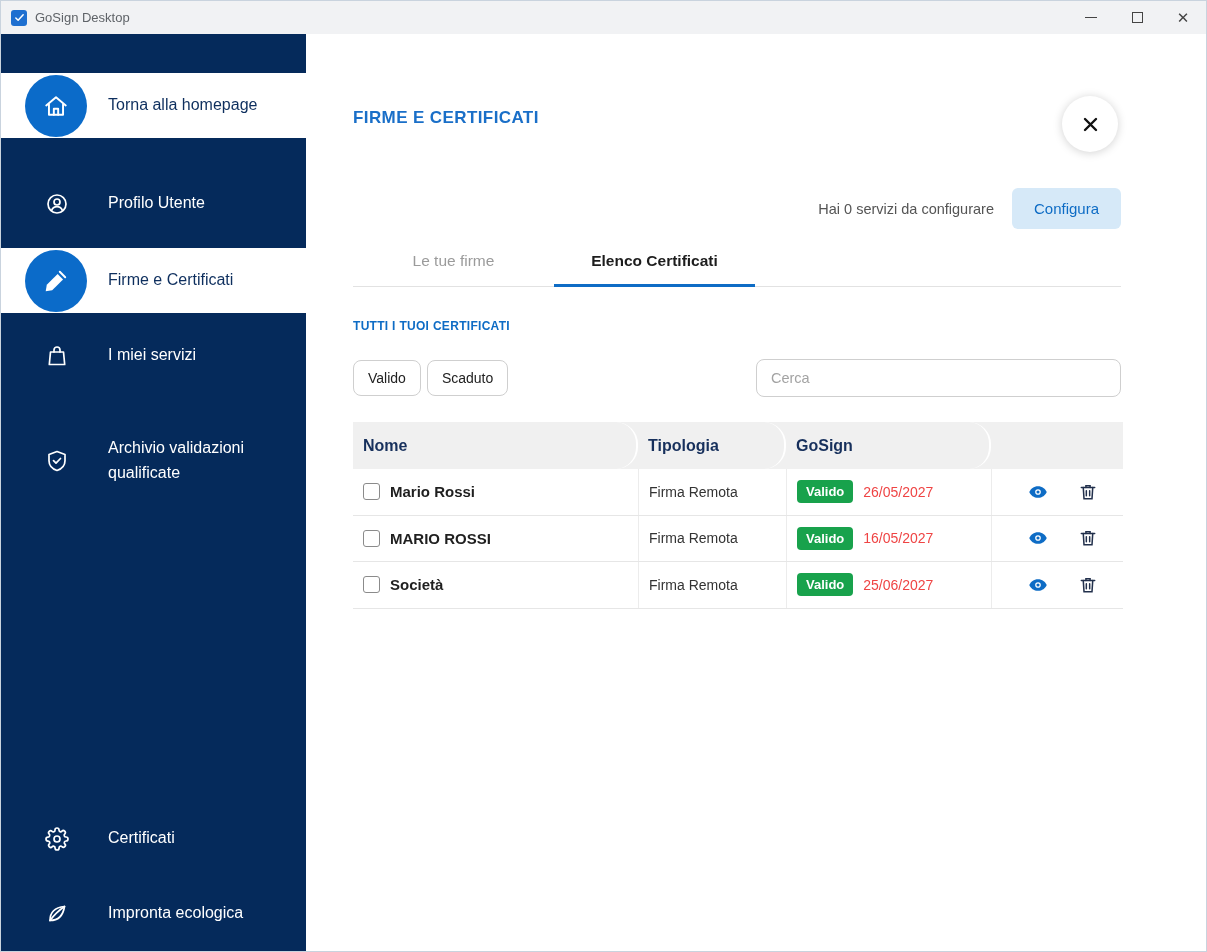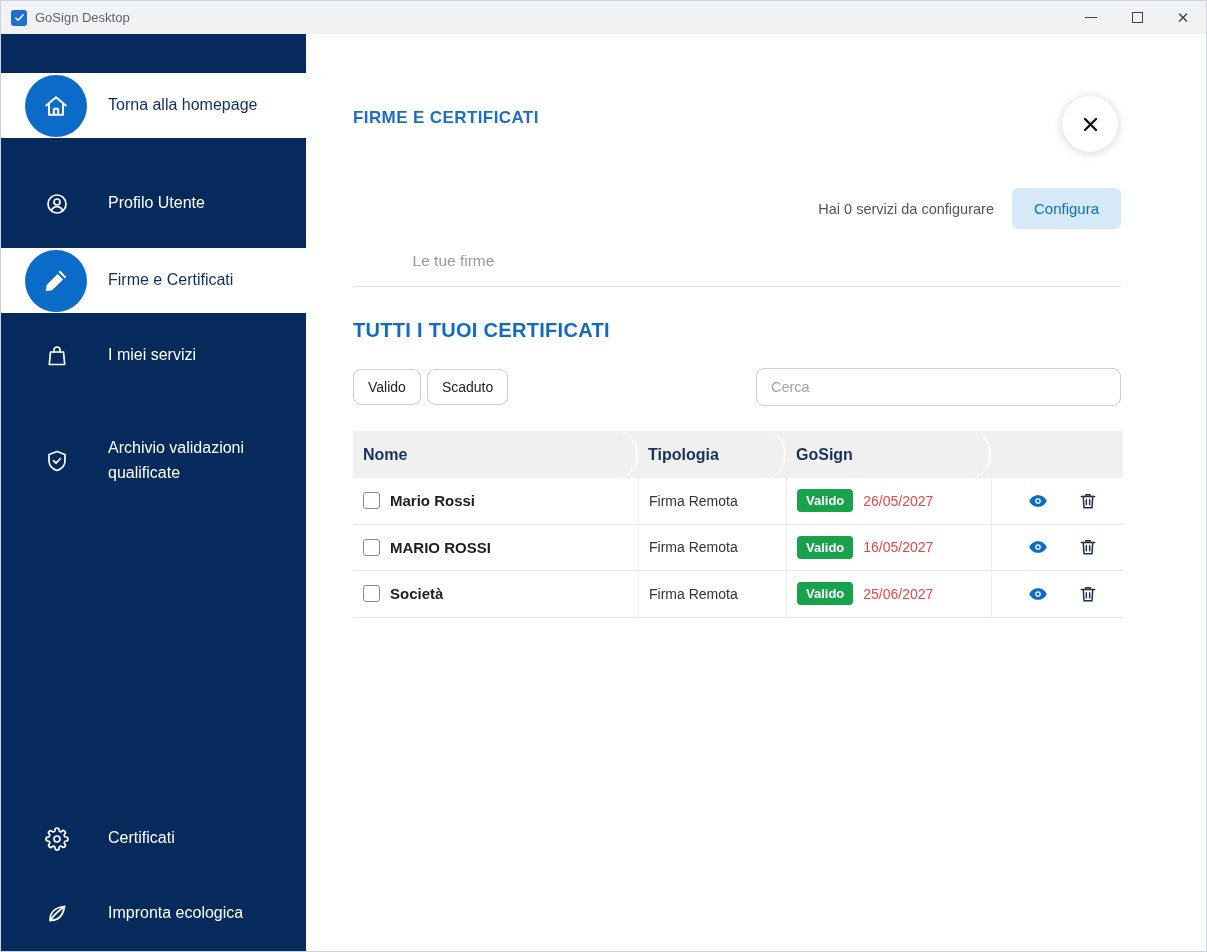--- a/index.html
+++ b/index.html
@@ -49,21 +49,21 @@
   .close-circle svg { width:15px; height:15px; stroke:#111; stroke-width:2.4; stroke-linecap:round; }
 
   .configure-row { margin-top:60px; display:flex; justify-content:flex-end; align-items:center; gap:18px; }
   .services-note { font-size:14.5px; color:#555; }
   .configura-btn { background:#d6e9f8; color:#0e6cc5; border:none; border-radius:6px; font-size:15px; font-family:inherit; padding:12px 22px; cursor:pointer; }
 
   .tabs { margin-top:8px; display:flex; border-bottom:1px solid #e2e2e2; }
   .tab { width:201px; text-align:center; padding:15px 0 14px; font-size:15.5px; color:#9b9b9b; border-bottom:3px solid transparent; margin-bottom:-1px; cursor:pointer; }
   .tab.active { color:#1d1d1d; font-weight:700; border-bottom-color:#0e6cc5; }
 
-  .section-title { margin-top:32px; font-size:20px; font-weight:700; letter-spacing:.3px; color:#0e6cc5; }
+  .section-title { margin-top:32px; font-size:12px; font-weight:700; letter-spacing:.3px; color:#0e6cc5; }
 
   .filter-row { margin-top:26px; display:flex; align-items:center; }
   .filter-btn { background:#fff; border:1px solid #cfcfcf; border-radius:8px; padding:9px 14px; font-size:14px; font-family:inherit; color:#222; cursor:pointer; margin-right:6px; }
   .search-input { margin-left:auto; width:365px; height:38px; border:1px solid #cfcfcf; border-radius:8px; padding:16px 14px; font-size:14.5px; font-family:inherit; color:#333; }
   .search-input::placeholder { color:#a3a3a3; }
 
   
   .cert-table { margin-top:25px; width:770px; }
   .t-row { display:grid; grid-template-columns:285px 148px 205px 1fr; align-items:center; }
   .t-head { background:#f0f0f0; height:47px; }
@@ -197,20 +197,21 @@
           </svg>
       </button>
 
       <div class="configure-row">
         <span class="services-note">Hai 0 servizi da configurare</span>
         <button class="configura-btn">Configura</button>
       </div>
 
       <div class="tabs">
         <div class="tab">Le tue firme</div>
+        <div class="tab active">Elenco Certificati</div>
       </div>
 
       <h2 class="section-title">TUTTI I TUOI CERTIFICATI</h2>
 
       <div class="filter-row">
         <button class="filter-btn">Valido</button>
         <button class="filter-btn">Scaduto</button>
         <input class="search-input" type="text" placeholder="Cerca" style="">
       </div>
 

